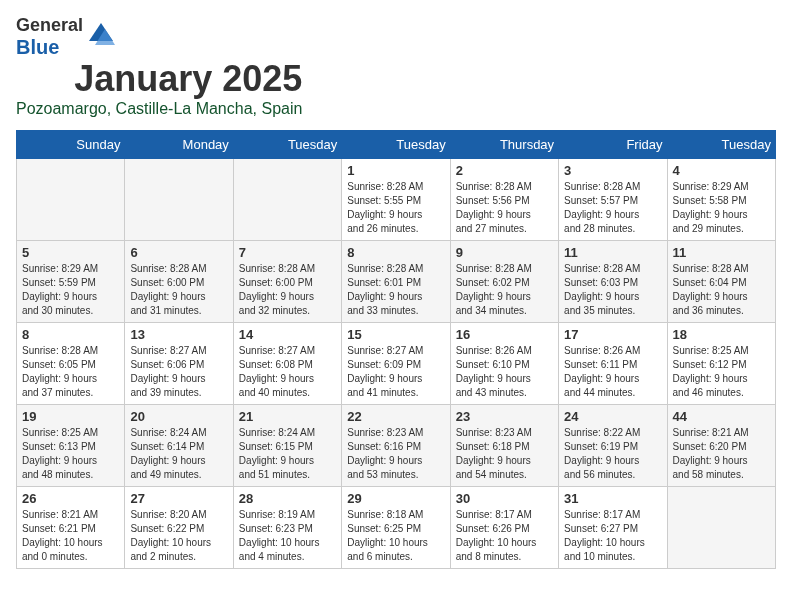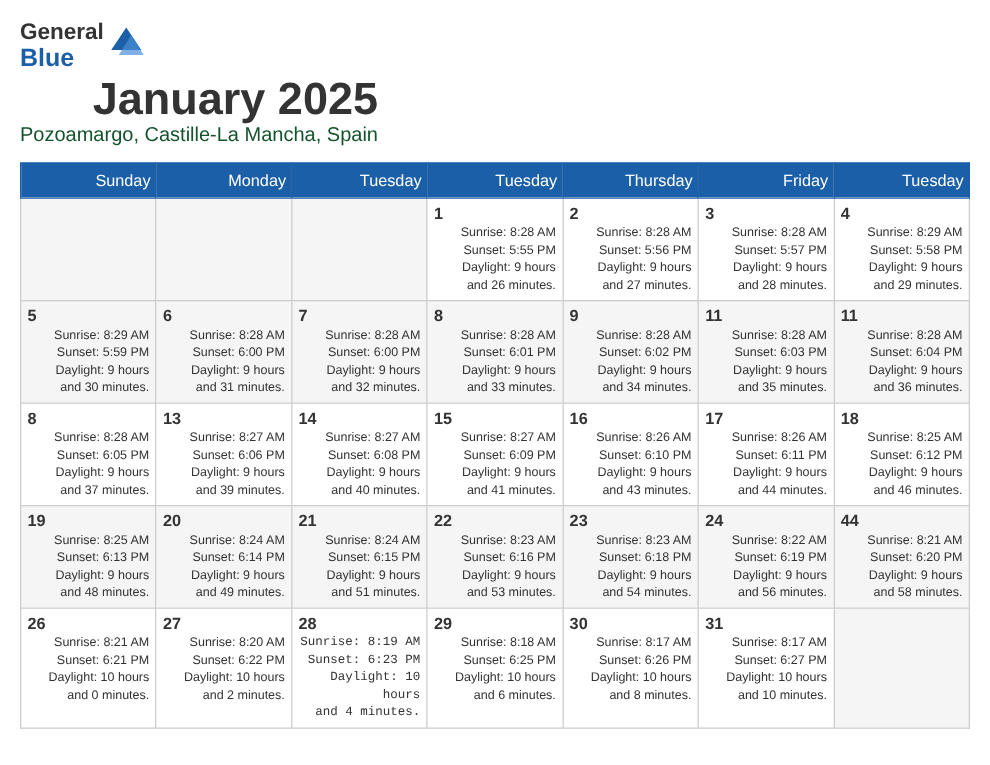--- a/index.html
+++ b/index.html
@@ -79,21 +79,20 @@
     }
     .day-number {
       font-size: 13px;
       font-weight: bold;
       margin-bottom: 2px;
     }
     .day-info {
       font-size: 10px;
       line-height: 1.4;
       color: #333;
-      text-align: right;
     }
     tr:nth-child(odd) td:not(.empty) {
       background: #fff;
     }
     tr:nth-child(even) td:not(.empty) {
       background: #f5f5f5;
     }
   </style>
 </head>
 <body>
@@ -326,21 +325,21 @@
         </td>
         <td>
           <div class="day-number">27</div>
           <div class="day-info" style="white-space: pre-line;">Sunrise: 8:20 AM
 Sunset: 6:22 PM
 Daylight: 10 hours
 and 2 minutes.</div>
         </td>
         <td>
           <div class="day-number">28</div>
-          <div class="day-info" style="white-space: pre-line; font-family: Liberation Mono, monospace;">Sunrise: 8:19 AM
+          <div class="day-info" style="white-space: pre-line;">Sunrise: 8:19 AM
 Sunset: 6:23 PM
 Daylight: 10 hours
 and 4 minutes.</div>
         </td>
         <td>
           <div class="day-number">29</div>
           <div class="day-info" style="white-space: pre-line;">Sunrise: 8:18 AM
 Sunset: 6:25 PM
 Daylight: 10 hours
 and 6 minutes.</div>

